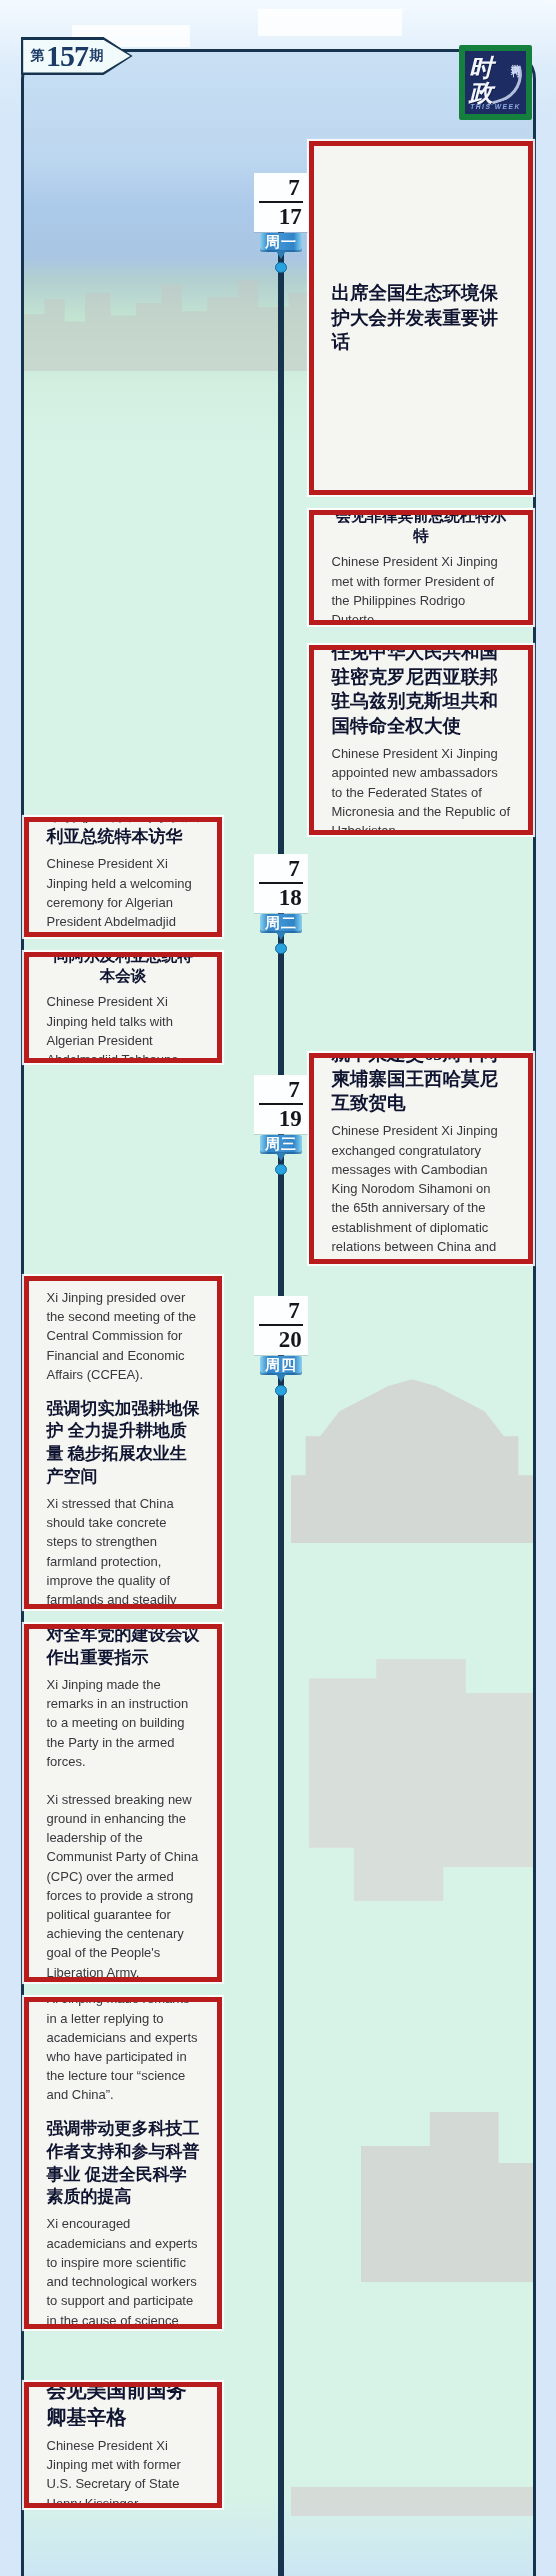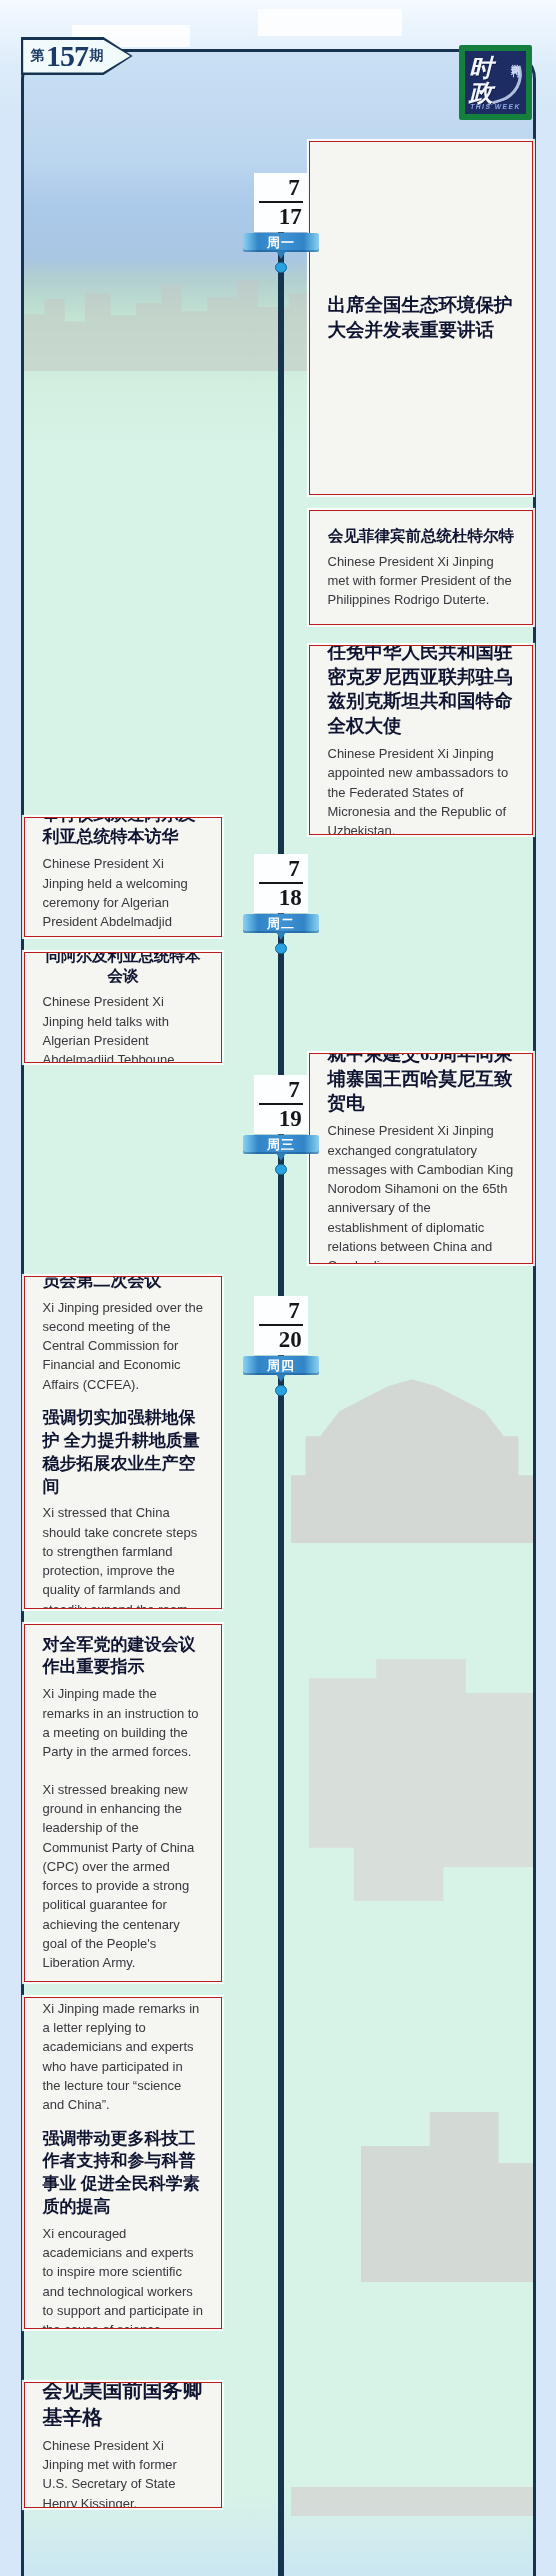--- a/index.html
+++ b/index.html
@@ -80,39 +80,39 @@
     box-shadow:0 1px 0 rgba(120,150,175,.35);
   }
   .date-month,.date-day{
     text-align:right; font-weight:700; color:#15151c; line-height:1;
     font-family:"Liberation Serif","DejaVu Serif",serif;
   }
   .date-month{ font-size:23px; padding-right:3.1px; }
   .date-day{ font-size:23px; padding-right:1px; }
   .date-sep{ height:2.1px; background:#15151c; margin:2.1px 0; }
   .weekday-badge{
-    margin-top:1px; width:76px; height:18.5px; border-radius:2.6px;
+    margin-top:1px; width:42px; height:18.5px; border-radius:2.6px;
     background:linear-gradient(90deg,#8ed0ef 0,#5fb1e0 9%,#3184c6 20%,#3e93d4 50%,#3184c6 80%,#5fb1e0 91%,#8ed0ef 100%);
     box-shadow:inset 0 -2.1px 0 rgba(12,60,110,.35);
     display:flex; align-items:flex-end; justify-content:center;
-    color:#ffffff; font-size:13px; font-weight:700; letter-spacing:1px;
+    color:#ffffff; font-size:15px; font-weight:700; letter-spacing:1px;
   }
   .badge-pointer{
     width:0; height:0; margin-top:-0.5px;
     border-left:5.7px solid transparent; border-right:5.7px solid transparent;
     border-top:8.2px solid #2e7fb8;
   }
   .timeline-dot{
     width:11.3px; height:11.3px; margin-top:2.6px; border-radius:50%;
     background:#29a3e0; border:1.5px solid #13679d;
   }
 
   
   .card{
-    position:absolute; background:#f5f5f2; border:1px solid #b91c1c;
+    position:absolute; background:#f5f5f2; border:5px solid #b91c1c;
     box-shadow:0 0 0 2.1px rgba(255,255,255,.88), 1.5px 2.1px 0 rgba(110,135,150,.25);
     display:flex; flex-direction:column; justify-content:center;
     padding:11.3px 17.5px; gap:13.4px; overflow:hidden; z-index:3;
   }
   .card.left{ left:24px; width:198px; }
   .card.right{ left:309px; width:224px; }
   .zh{
     font-family:"Liberation Serif","DejaVu Serif",serif;
     font-weight:700; color:#0f1430; line-height:1.34; word-break:break-all;
   }

